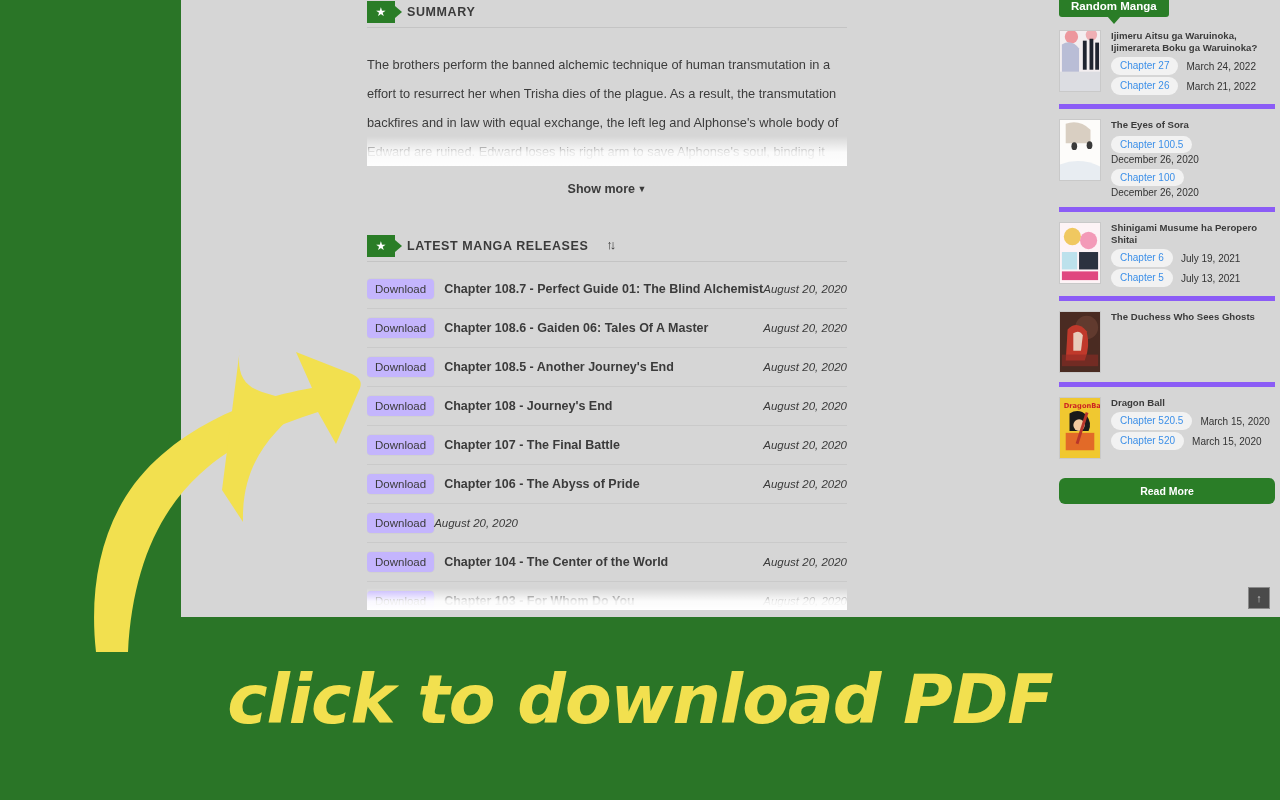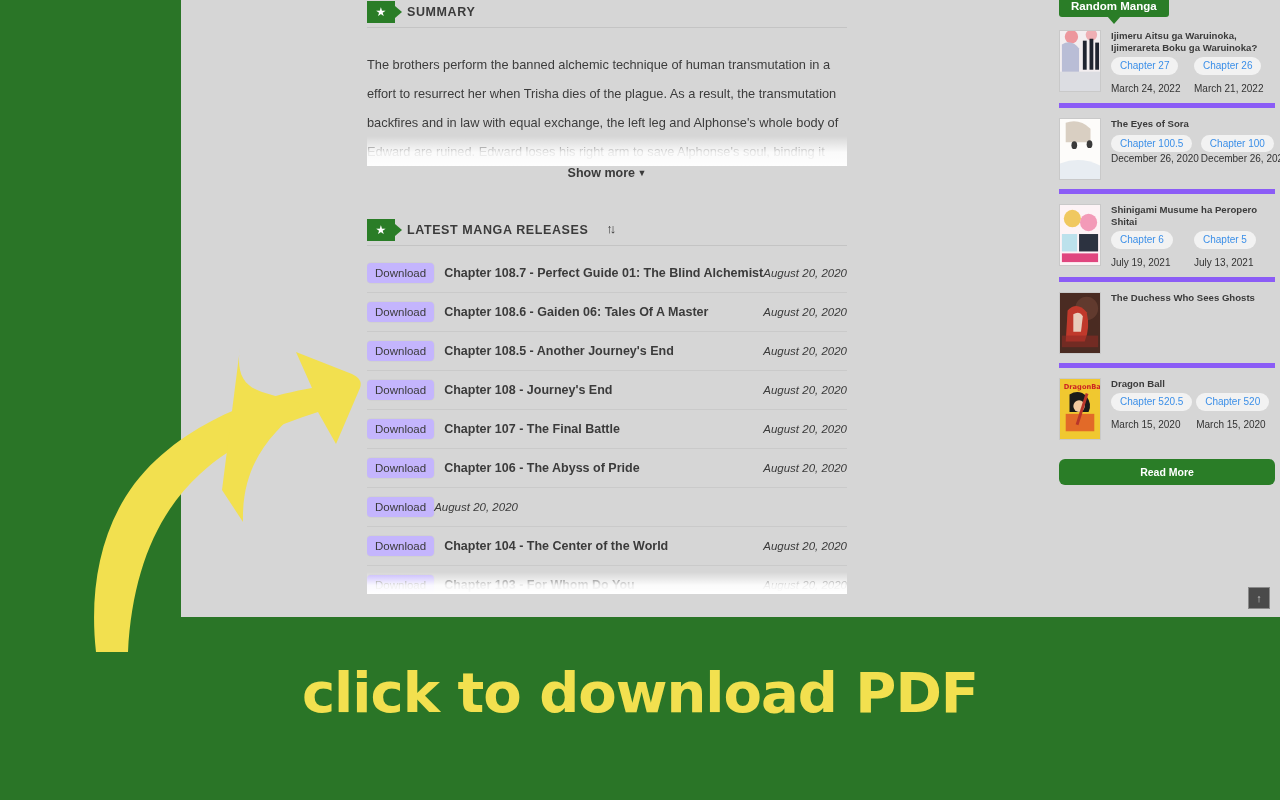--- a/index.html
+++ b/index.html
@@ -60,21 +60,21 @@
     font-size: 12.8px; line-height: 29px; color: #3c3c3c;
     max-height: 116px; overflow: hidden;
   }
   #summary-fade {
     position: absolute; left: 0; right: 0; bottom: 0; height: 30px;
     background: linear-gradient(to bottom, rgba(255,255,255,0) 0%, rgba(255,255,255,.88) 55%, rgba(255,255,255,.97) 100%);
     pointer-events: none;
   }
   .show-more {
     text-align: center; font-size: 12.5px; font-weight: bold;
-    color: #3b3b3b; padding: 0 0 0 0; cursor: pointer;
+    color: #3b3b3b; padding: 16px 0 0 0; cursor: pointer;
   }
   .show-more .caret { font-size: 9px; position: relative; top: -1px; }
 
   
   #releases-head { margin-top: 38px; }
   #chapter-list { position: relative; margin-top: 8px; max-height: 340px; overflow: hidden; }
   .chap-row {
     display: flex; align-items: center;
     height: 39px;
     border-bottom: 1px solid #cacaca;
@@ -123,21 +123,21 @@
     width: 42px; height: 62px; flex: none;
     border: 1px solid #c9c9c9; background: #eee;
     overflow: hidden; position: relative;
   }
   .thumb svg { display: block; width: 100%; height: 100%; }
   .rm-body { flex: 1 1 auto; min-width: 0; }
   .rm-title {
     font-size: 9.6px; font-weight: bold; color: #3b3b3b;
     line-height: 12px; margin-bottom: 3px;
   }
-  .rm-rows { display: flex; flex-direction: row; gap: 2px; }
+  .rm-rows { display: flex; flex-direction: column; gap: 2px; }
   .rm-row { display: flex; align-items: center; gap: 8px; flex-wrap: wrap; }
   .chip {
     background: #f2f2f2; color: #3b8fe8;
     font-size: 10px; border-radius: 10px;
     padding: 3px 9px; line-height: 1.2; cursor: pointer;
     white-space: nowrap;
   }
   .rm-date { font-size: 10px; color: #333; white-space: nowrap; }
   .new-badge {
     background: #cc1111; color: #fff; font-size: 7px; font-weight: bold;
@@ -161,23 +161,24 @@
     color: #c9c9c9; font-size: 11px; cursor: pointer;
   }
 
   
   #arrow { position: absolute; left: 60px; top: 340px; width: 320px; height: 320px; pointer-events: none; }
   #cta {
     position: absolute; left: 0; right: 0; top: 660px;
     text-align: center;
     font-family: "DejaVu Sans", sans-serif;
     font-weight: bold;
-    font-size: 56px;
+    font-size: 68px;
     color: #f2e04f;
     letter-spacing: -1px;
+    font-style: italic;
   }
 </style>
 </head>
 <body>
 
 <div id="page">
 
   <div id="site">
 
     <div id="main">

